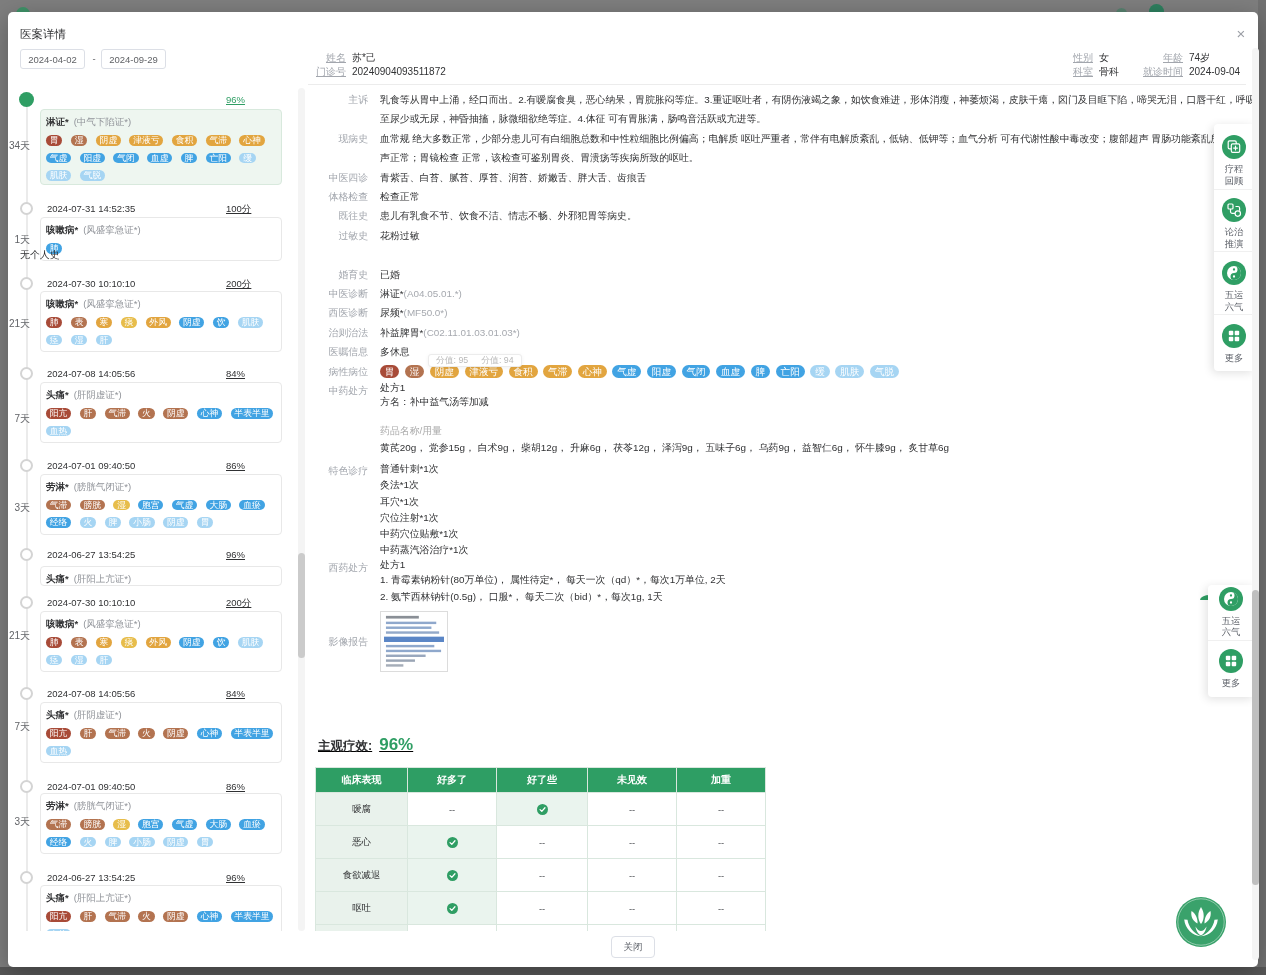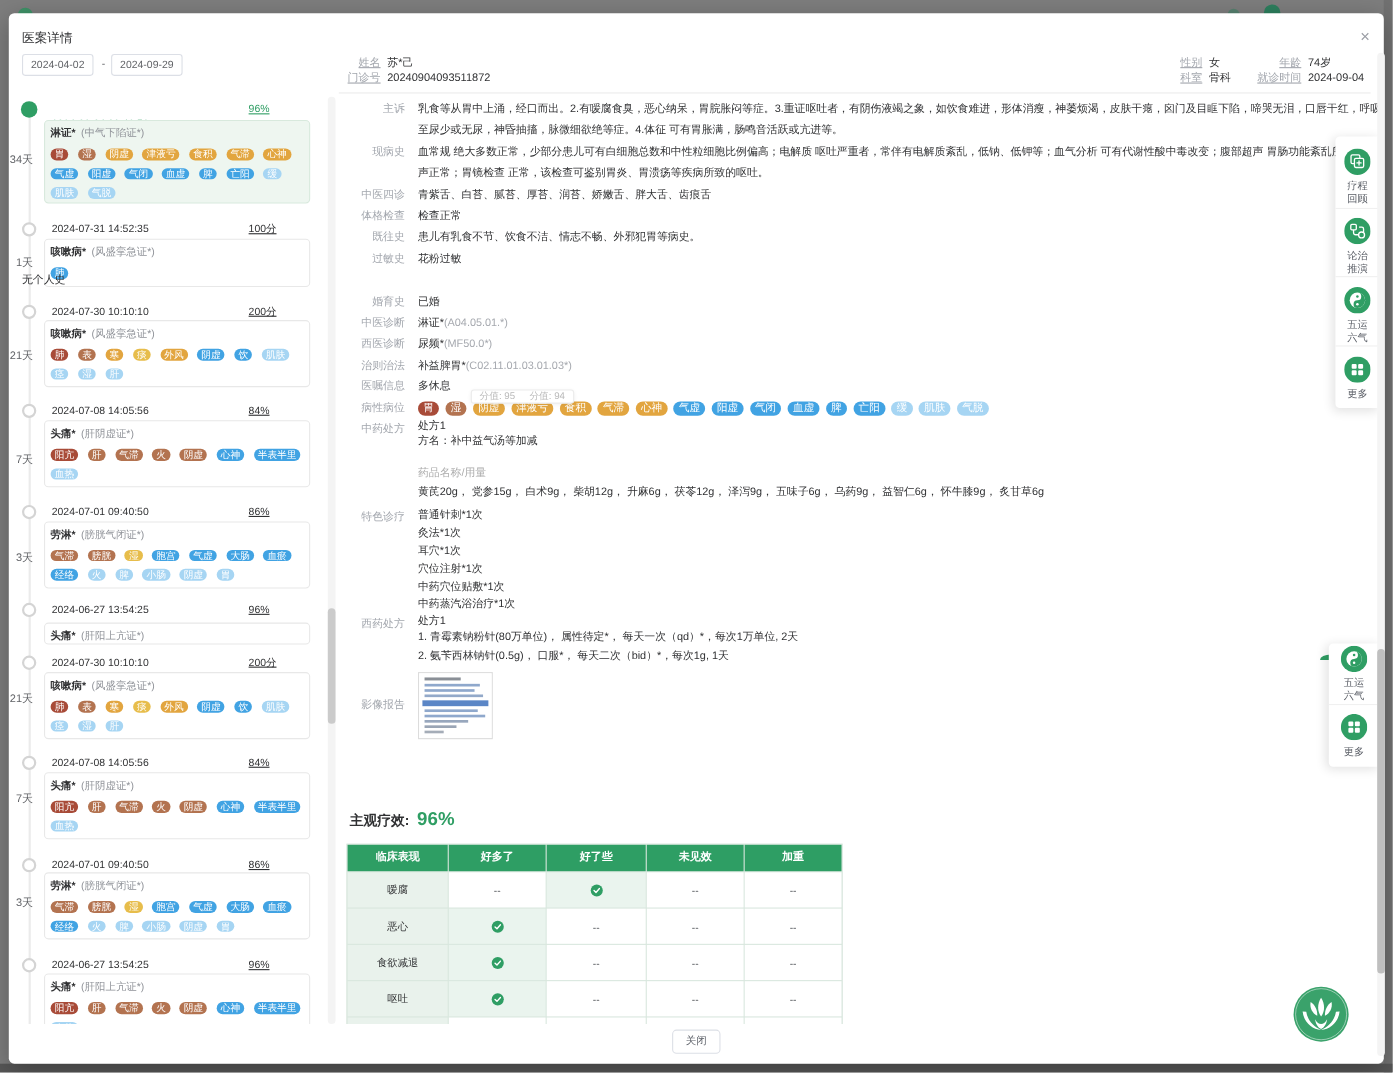--- a/index.html
+++ b/index.html
@@ -86,21 +86,21 @@
   .wm-line { line-height:16.8px; white-space:nowrap; }
   .row-care { margin-top:6px; }
   .row-img { margin-top:5px; align-items:center; }
   .img-thumb { display:block; border:1px solid #dcdcdc; background:#fff; }
 
   .tooltip { position:absolute; left:420px; top:342px; height:13px; background:#fff;
     border:1px solid #ececec; border-radius:3px; box-shadow:0 1px 4px rgba(0,0,0,.06);
     font-size:8.8px; line-height:11px; color:#b9b9b9; padding:0 7px; display:flex; gap:13px;
     align-items:center; z-index:5; }
 
-  .efficacy { position:absolute; left:310px; top:723px; display:flex; align-items:baseline; }
+  .efficacy { position:absolute; left:310px; top:723px; display:flex; align-items:baseline;text-decoration:underline; }
   .eff-label { font-size:12.5px; font-weight:bold; color:#303133; }
   .eff-value { font-size:17px; font-weight:bold; color:#2f9e64; margin-left:7px; }
 
   
   .otable { position:absolute; left:307px; top:755px; width:451px; border:1px solid #d9e7de;
     background:#d9e7de; display:grid; grid-template-columns:91px 88px 90px 88px 88px; gap:1px; }
   .ot-h { background:#2e9e64; color:#fff; font-size:10px; font-weight:bold; height:24px;
     line-height:24px; text-align:center; }
   .ot-c { background:#fff; height:32px; display:flex; align-items:center; justify-content:center;
     font-size:9.4px; color:#4a4d52; }

